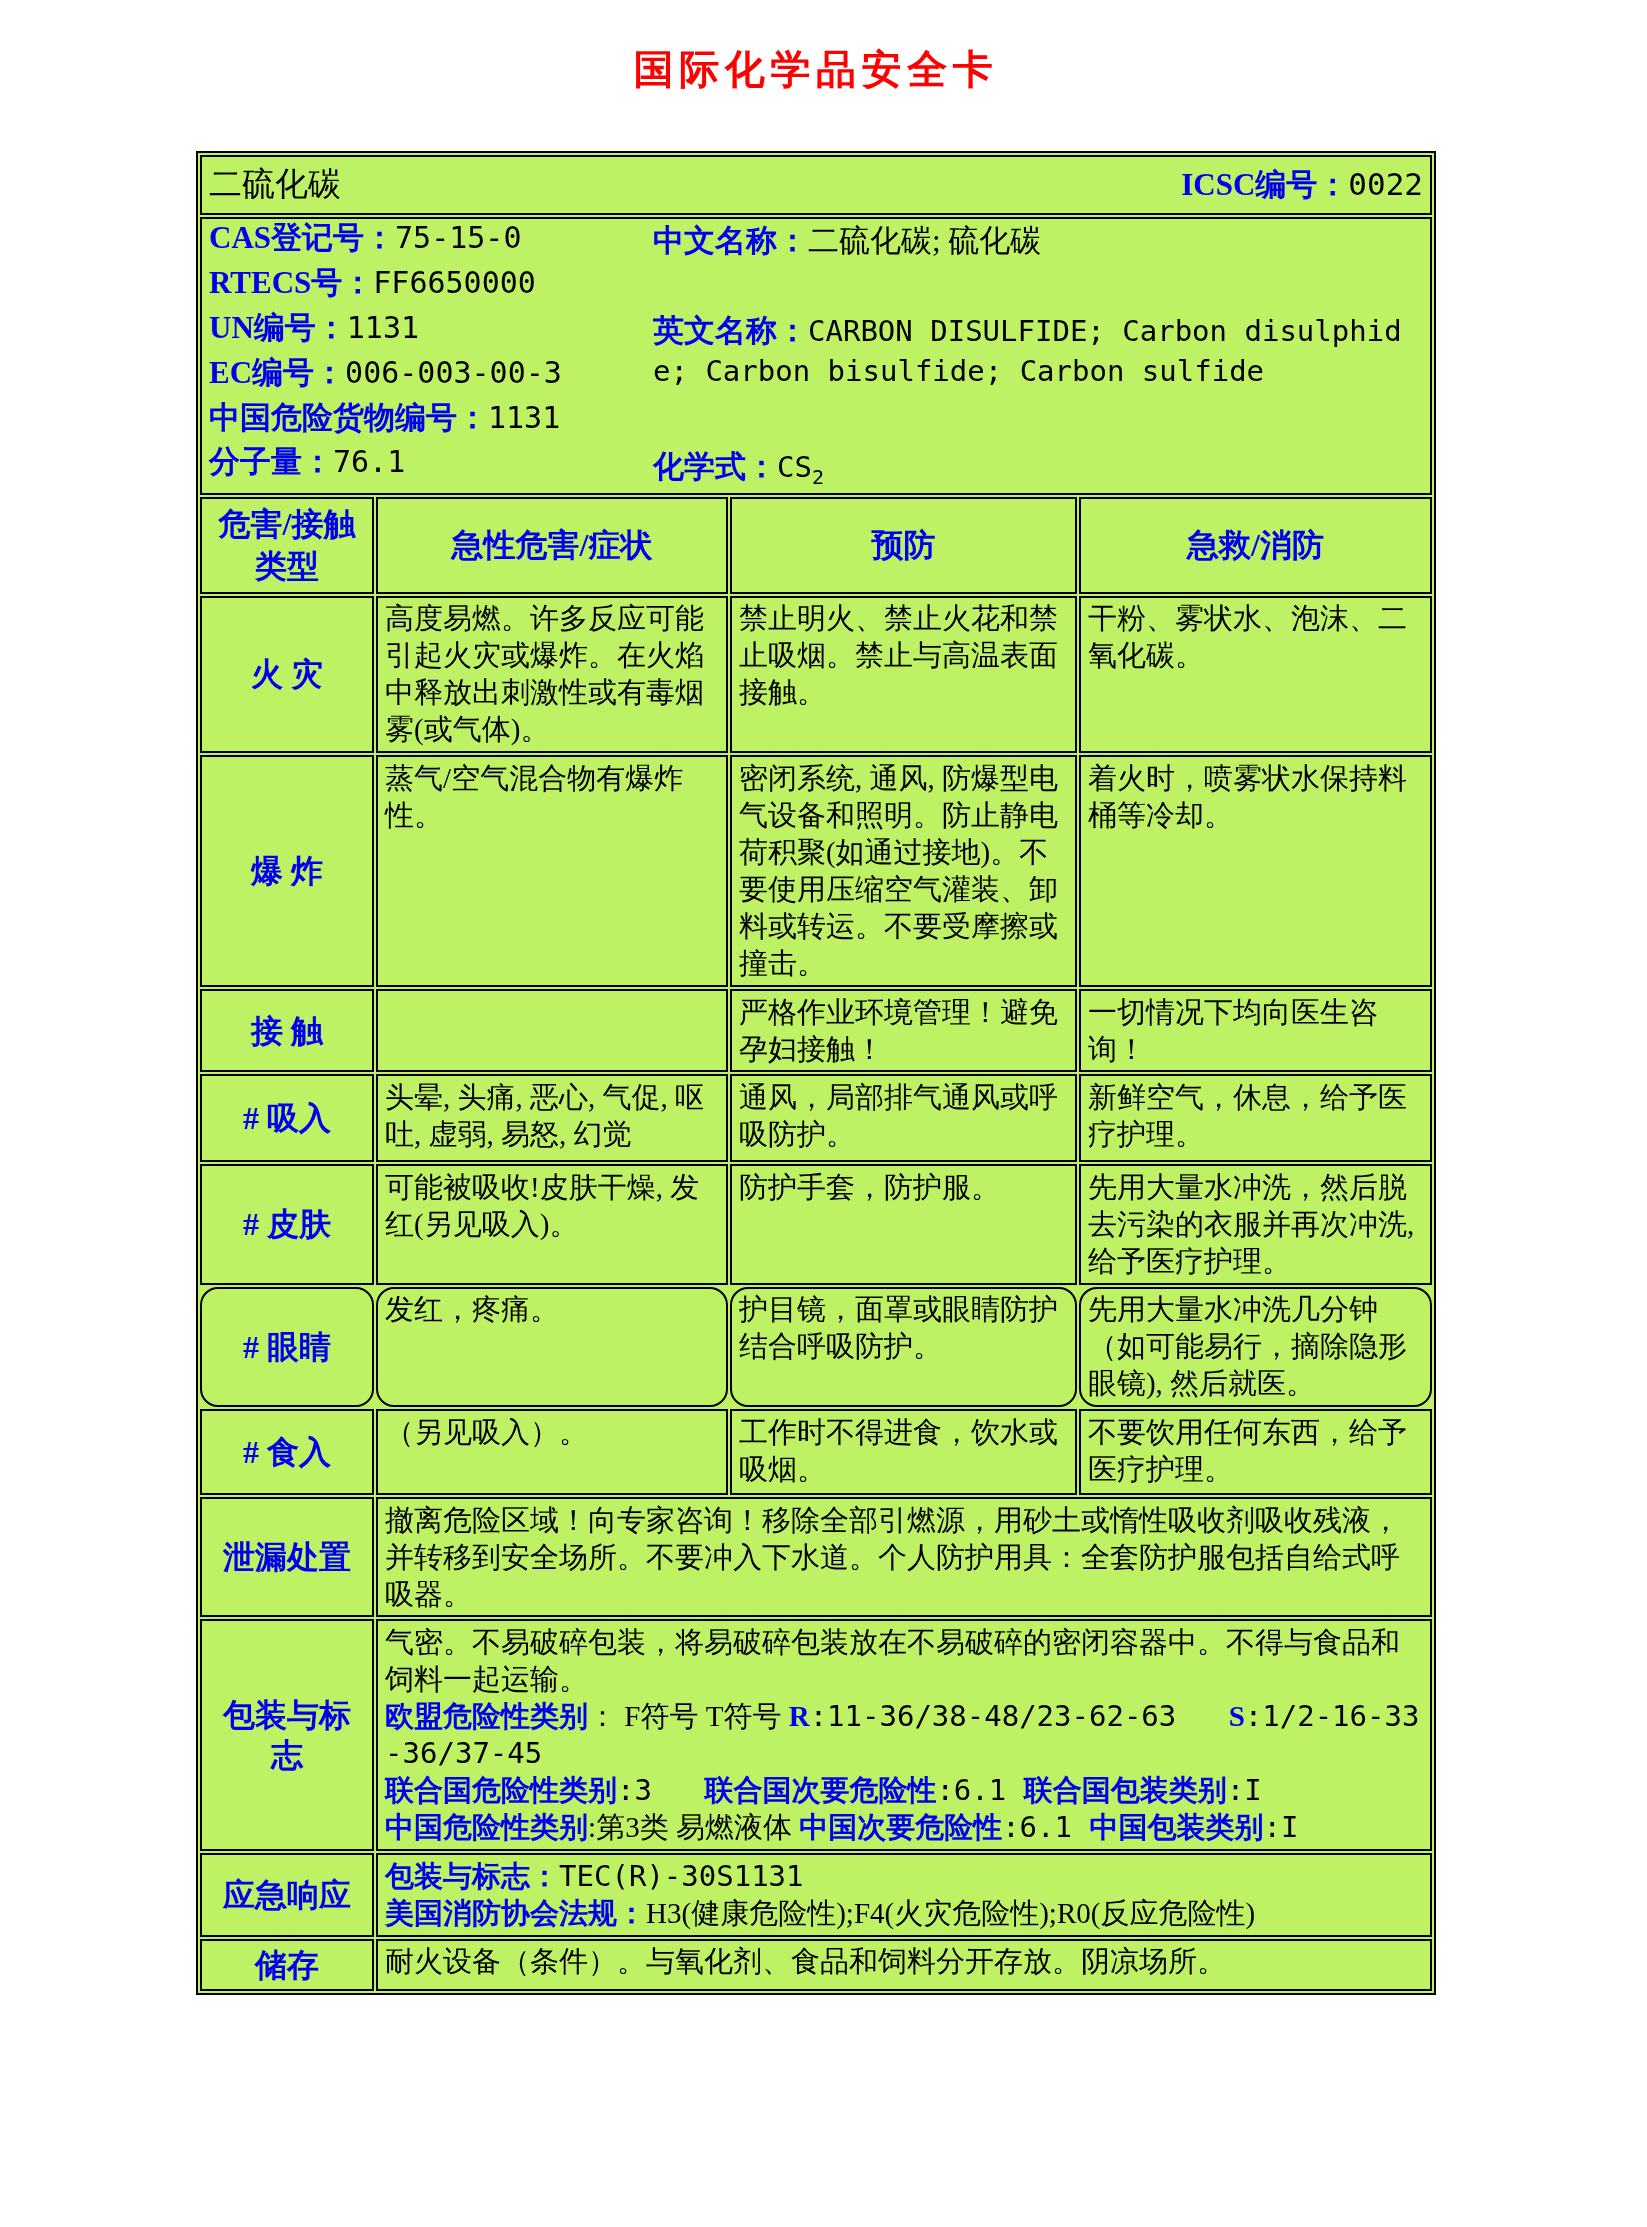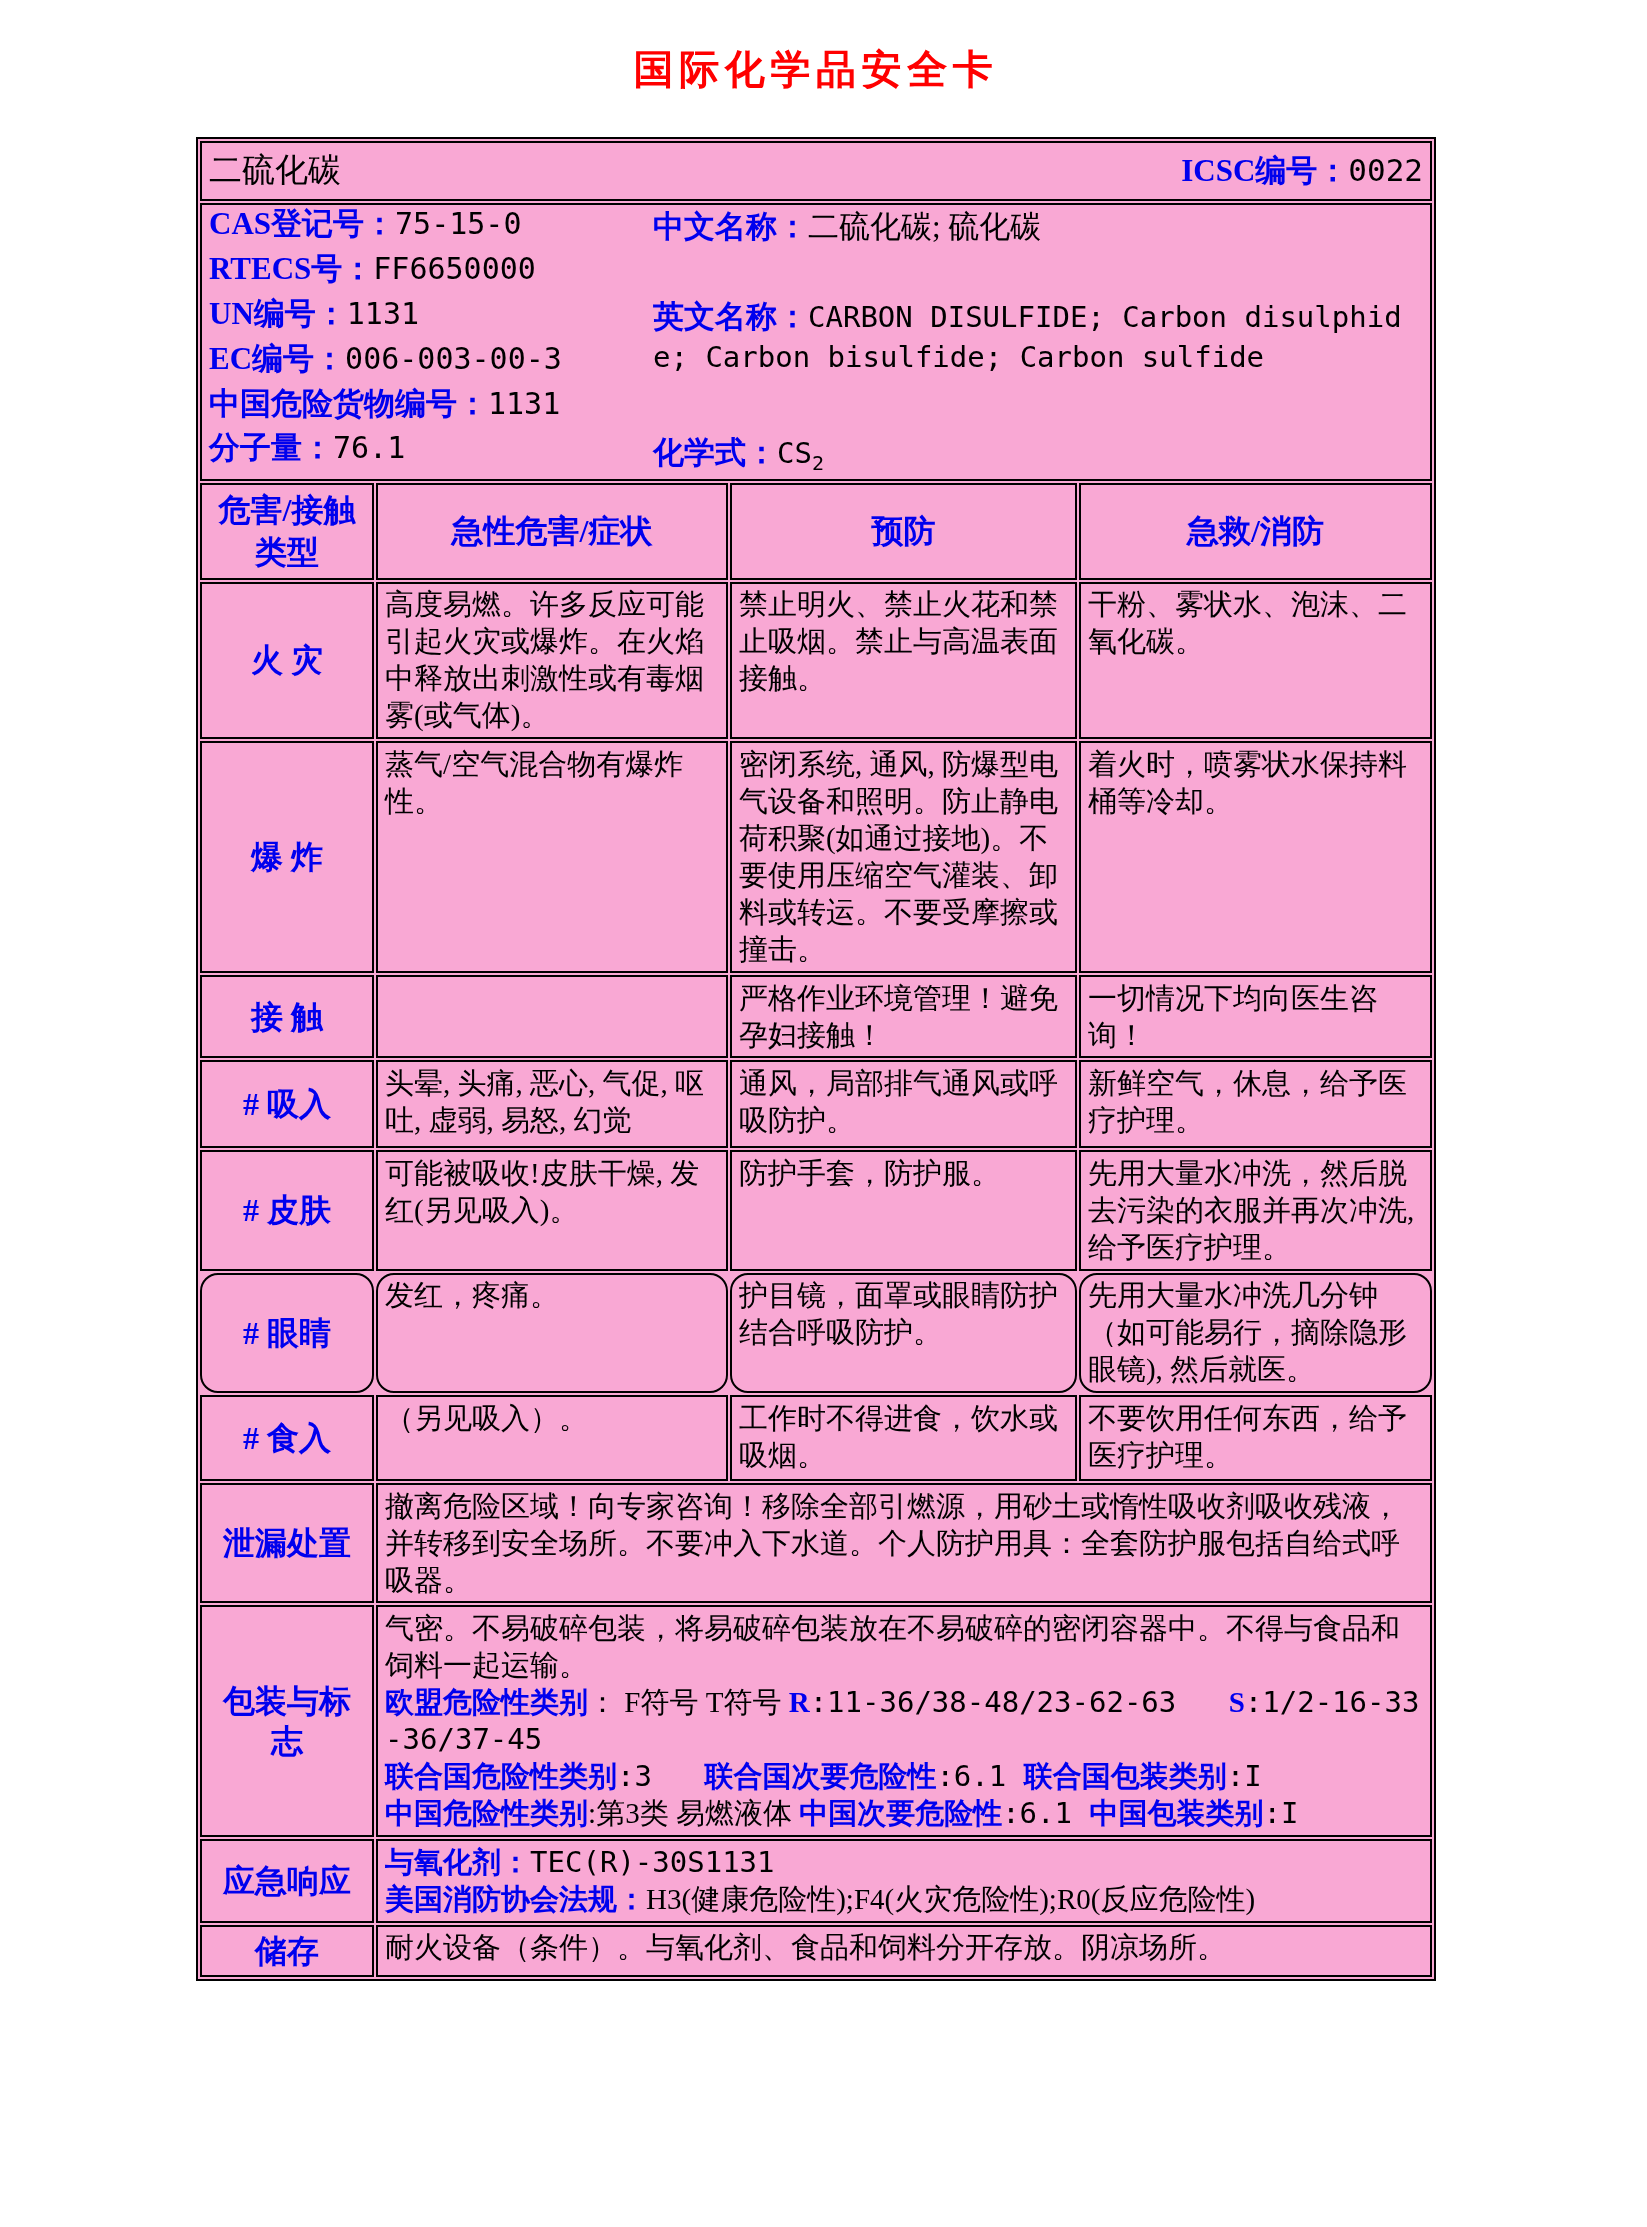--- a/index.html
+++ b/index.html
@@ -20,27 +20,27 @@
   .content{position:absolute;left:196px;top:0;width:1240px;}
   .title{
     margin:42px 0 0 0;
     text-align:center;
     color:var(--red);
     font-size:40px;
     font-weight:bold;
     letter-spacing:5.6px;
   }
   table.card{
-    margin-top:40px;
+    margin-top:54px;
     width:100%;
     table-layout:fixed;
     border-collapse:separate;
     border-spacing:2.8px;
     border:2.8px solid var(--ink);
-    background:#f9a8d4;
+    background:#bef264;
   }
   col.c1{width:14.2%;}
   col.c2{width:28.7%;}
   col.c3{width:28.3%;}
   col.c4{width:28.8%;}
   td{
     border:2.1px solid var(--ink);
     padding:2.8px 7px;
     vertical-align:top;
     font-size:29px;
@@ -194,21 +194,21 @@
           <td colspan="3">撤离危险区域！向专家咨询！移除全部引燃源，用砂土或惰性吸收剂吸收残液，并转移到安全场所。不要冲入下水道。个人防护用具：全套防护服包括自给式呼吸器。</td>
         </tr>
 
         <tr class="r-pack">
           <td class="row-label">包装与标志</td>
           <td colspan="3"><span class="seg-black">气密。不易破碎包装，将易破碎包装放在不易破碎的密闭容器中。不得与食品和饲料一起运输。</span><br><span class="seg-blue">欧盟危险性类别</span><span class="seg-black">： F符号 T符号 </span><span class="seg-blue">R</span><span class="seg-mono">:11-36/38-48/23-62-63&nbsp;&nbsp;&nbsp;</span><span class="seg-blue">S</span><span class="seg-mono">:1/2-16-33-36/37-45</span><br><span class="seg-blue">联合国危险性类别</span><span class="seg-mono">:3&nbsp;&nbsp;&nbsp;</span><span class="seg-blue">联合国次要危险性</span><span class="seg-mono">:6.1 </span><span class="seg-blue">联合国包装类别</span><span class="seg-mono">:I</span><br><span class="seg-blue">中国危险性类别</span><span class="seg-black">:第3类 易燃液体 </span><span class="seg-blue">中国次要危险性</span><span class="seg-mono">:6.1 </span><span class="seg-blue">中国包装类别</span><span class="seg-mono">:I</span></td>
         </tr>
 
         <tr class="r-emer">
           <td class="row-label">应急响应</td>
-          <td colspan="3"><span class="seg-blue">与氧化剂：</span><span class="seg-mono">TEC(R)-30S1131</span><br><span class="seg-blue">美国消防协会法规：</span><span class="seg-black">H3(健康危险性);F4(火灾危险性);R0(反应危险性)</span></td>
+          <td colspan="3"><span class="seg-blue">包装与标志：</span><span class="seg-mono">TEC(R)-30S1131</span><br><span class="seg-blue">美国消防协会法规：</span><span class="seg-black">H3(健康危险性);F4(火灾危险性);R0(反应危险性)</span></td>
         </tr>
 
         <tr class="r-stor">
           <td class="row-label">储存</td>
           <td colspan="3">耐火设备（条件）。与氧化剂、食品和饲料分开存放。阴凉场所。</td>
         </tr>
 
       </tbody>
     </table>
   </div>

